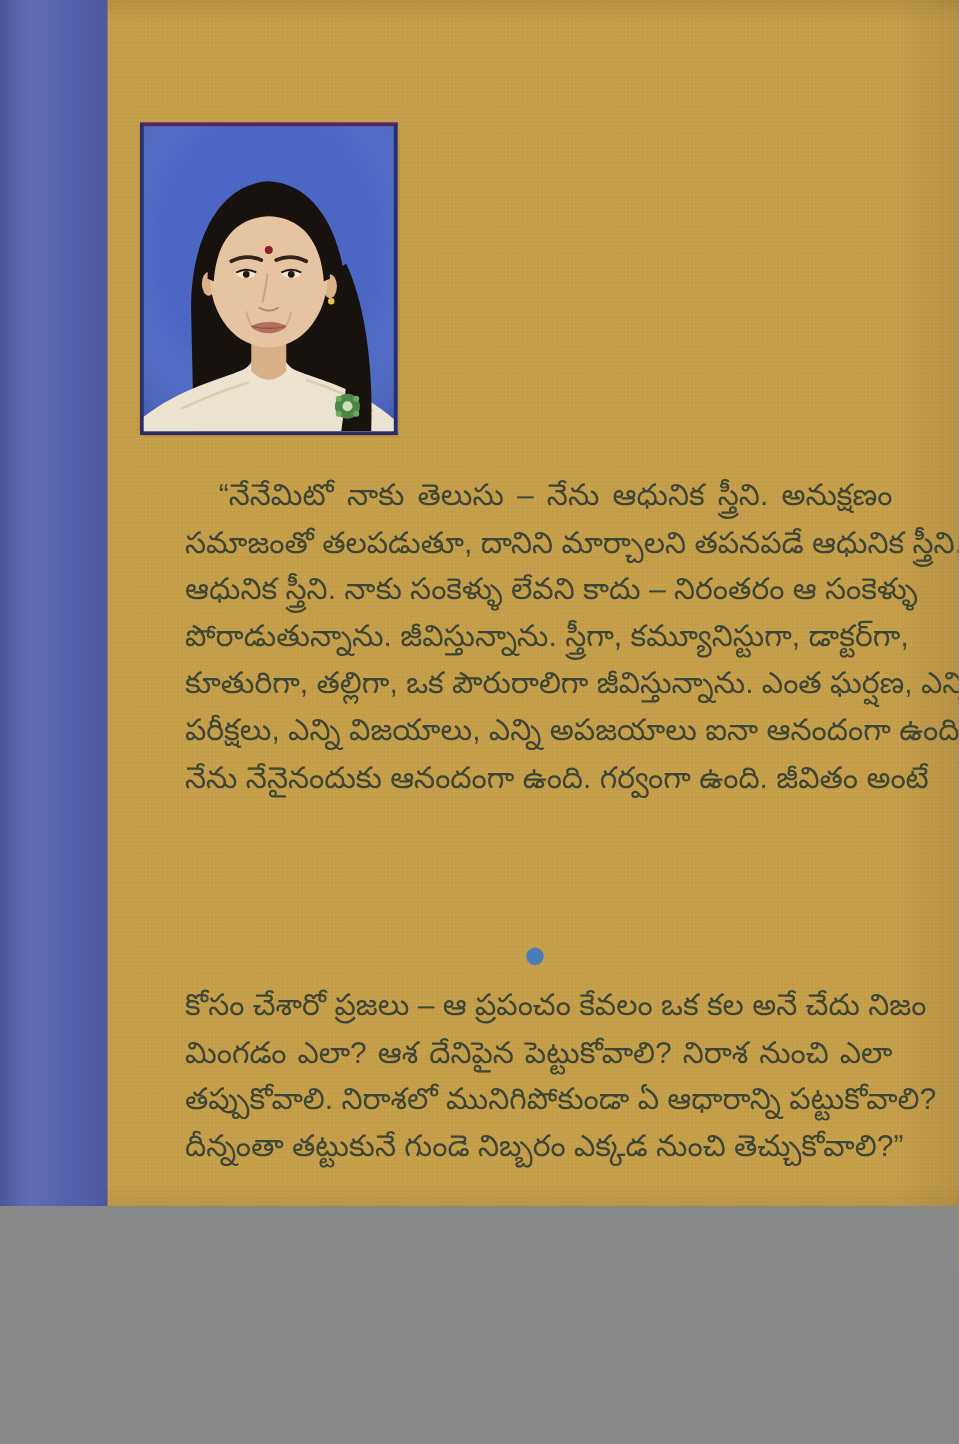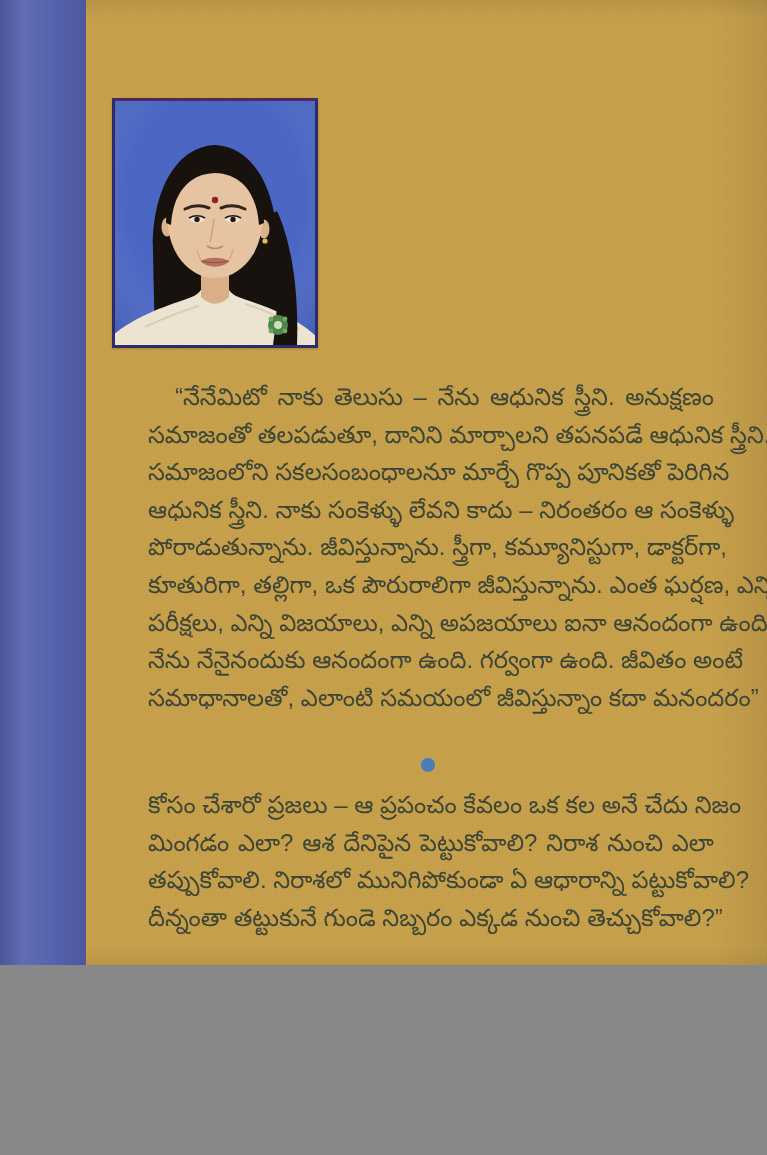--- a/index.html
+++ b/index.html
@@ -119,27 +119,25 @@
       <circle cx="156" cy="218" r="2.4" fill="#6fa763"></circle>
       <circle cx="170" cy="218" r="2.4" fill="#6fa763"></circle>
       <circle cx="156" cy="230" r="2.4" fill="#6fa763"></circle>
       <circle cx="170" cy="230" r="2.4" fill="#6fa763"></circle>
     </svg>
   </div>
 
   <div class="excerpt" style="top:378px;">
     <div class="excerpt-line first">“నేనేమిటో నాకు తెలుసు – నేను ఆధునిక స్త్రీని. అనుక్షణం</div>
     <div class="excerpt-line">సమాజంతో తలపడుతూ, దానిని మార్చాలని తపనపడే ఆధునిక స్త్రీని.</div>
-    <div class="excerpt-line">సమాజంలోని సకలసంబంధాలనూ మార్చే గొప్ప పూనికతో పెరిగిన</div>
     <div class="excerpt-line">ఆధునిక స్త్రీని. నాకు సంకెళ్ళు లేవని కాదు – నిరంతరం ఆ సంకెళ్ళు</div>
     <div class="excerpt-line">పోరాడుతున్నాను. జీవిస్తున్నాను. స్త్రీగా, కమ్యూనిస్టుగా, డాక్టర్‌గా,</div>
     <div class="excerpt-line">కూతురిగా, తల్లిగా, ఒక పౌరురాలిగా జీవిస్తున్నాను. ఎంత ఘర్షణ, ఎన్ని</div>
     <div class="excerpt-line">పరీక్షలు, ఎన్ని విజయాలు, ఎన్ని అపజయాలు ఐనా ఆనందంగా ఉంది.</div>
     <div class="excerpt-line">నేను నేనైనందుకు ఆనందంగా ఉంది. గర్వంగా ఉంది. జీవితం అంటే</div>
-    <div class="excerpt-line last">సమాధానాలతో, ఎలాంటి సమయంలో జీవిస్తున్నాం కదా మనందరం”</div>
   </div>
 
   <div class="sep-dot"></div>
 
   <div class="excerpt" style="top:786px;">
     <div class="excerpt-line">కోసం చేశారో ప్రజలు – ఆ ప్రపంచం కేవలం ఒక కల అనే చేదు నిజం</div>
     <div class="excerpt-line">మింగడం ఎలా? ఆశ దేనిపైన పెట్టుకోవాలి? నిరాశ నుంచి ఎలా</div>
     <div class="excerpt-line">తప్పుకోవాలి. నిరాశలో మునిగిపోకుండా ఏ ఆధారాన్ని పట్టుకోవాలి?</div>
     <div class="excerpt-line last">దీన్నంతా తట్టుకునే గుండె నిబ్బరం ఎక్కడ నుంచి తెచ్చుకోవాలి?”</div>
   </div>

